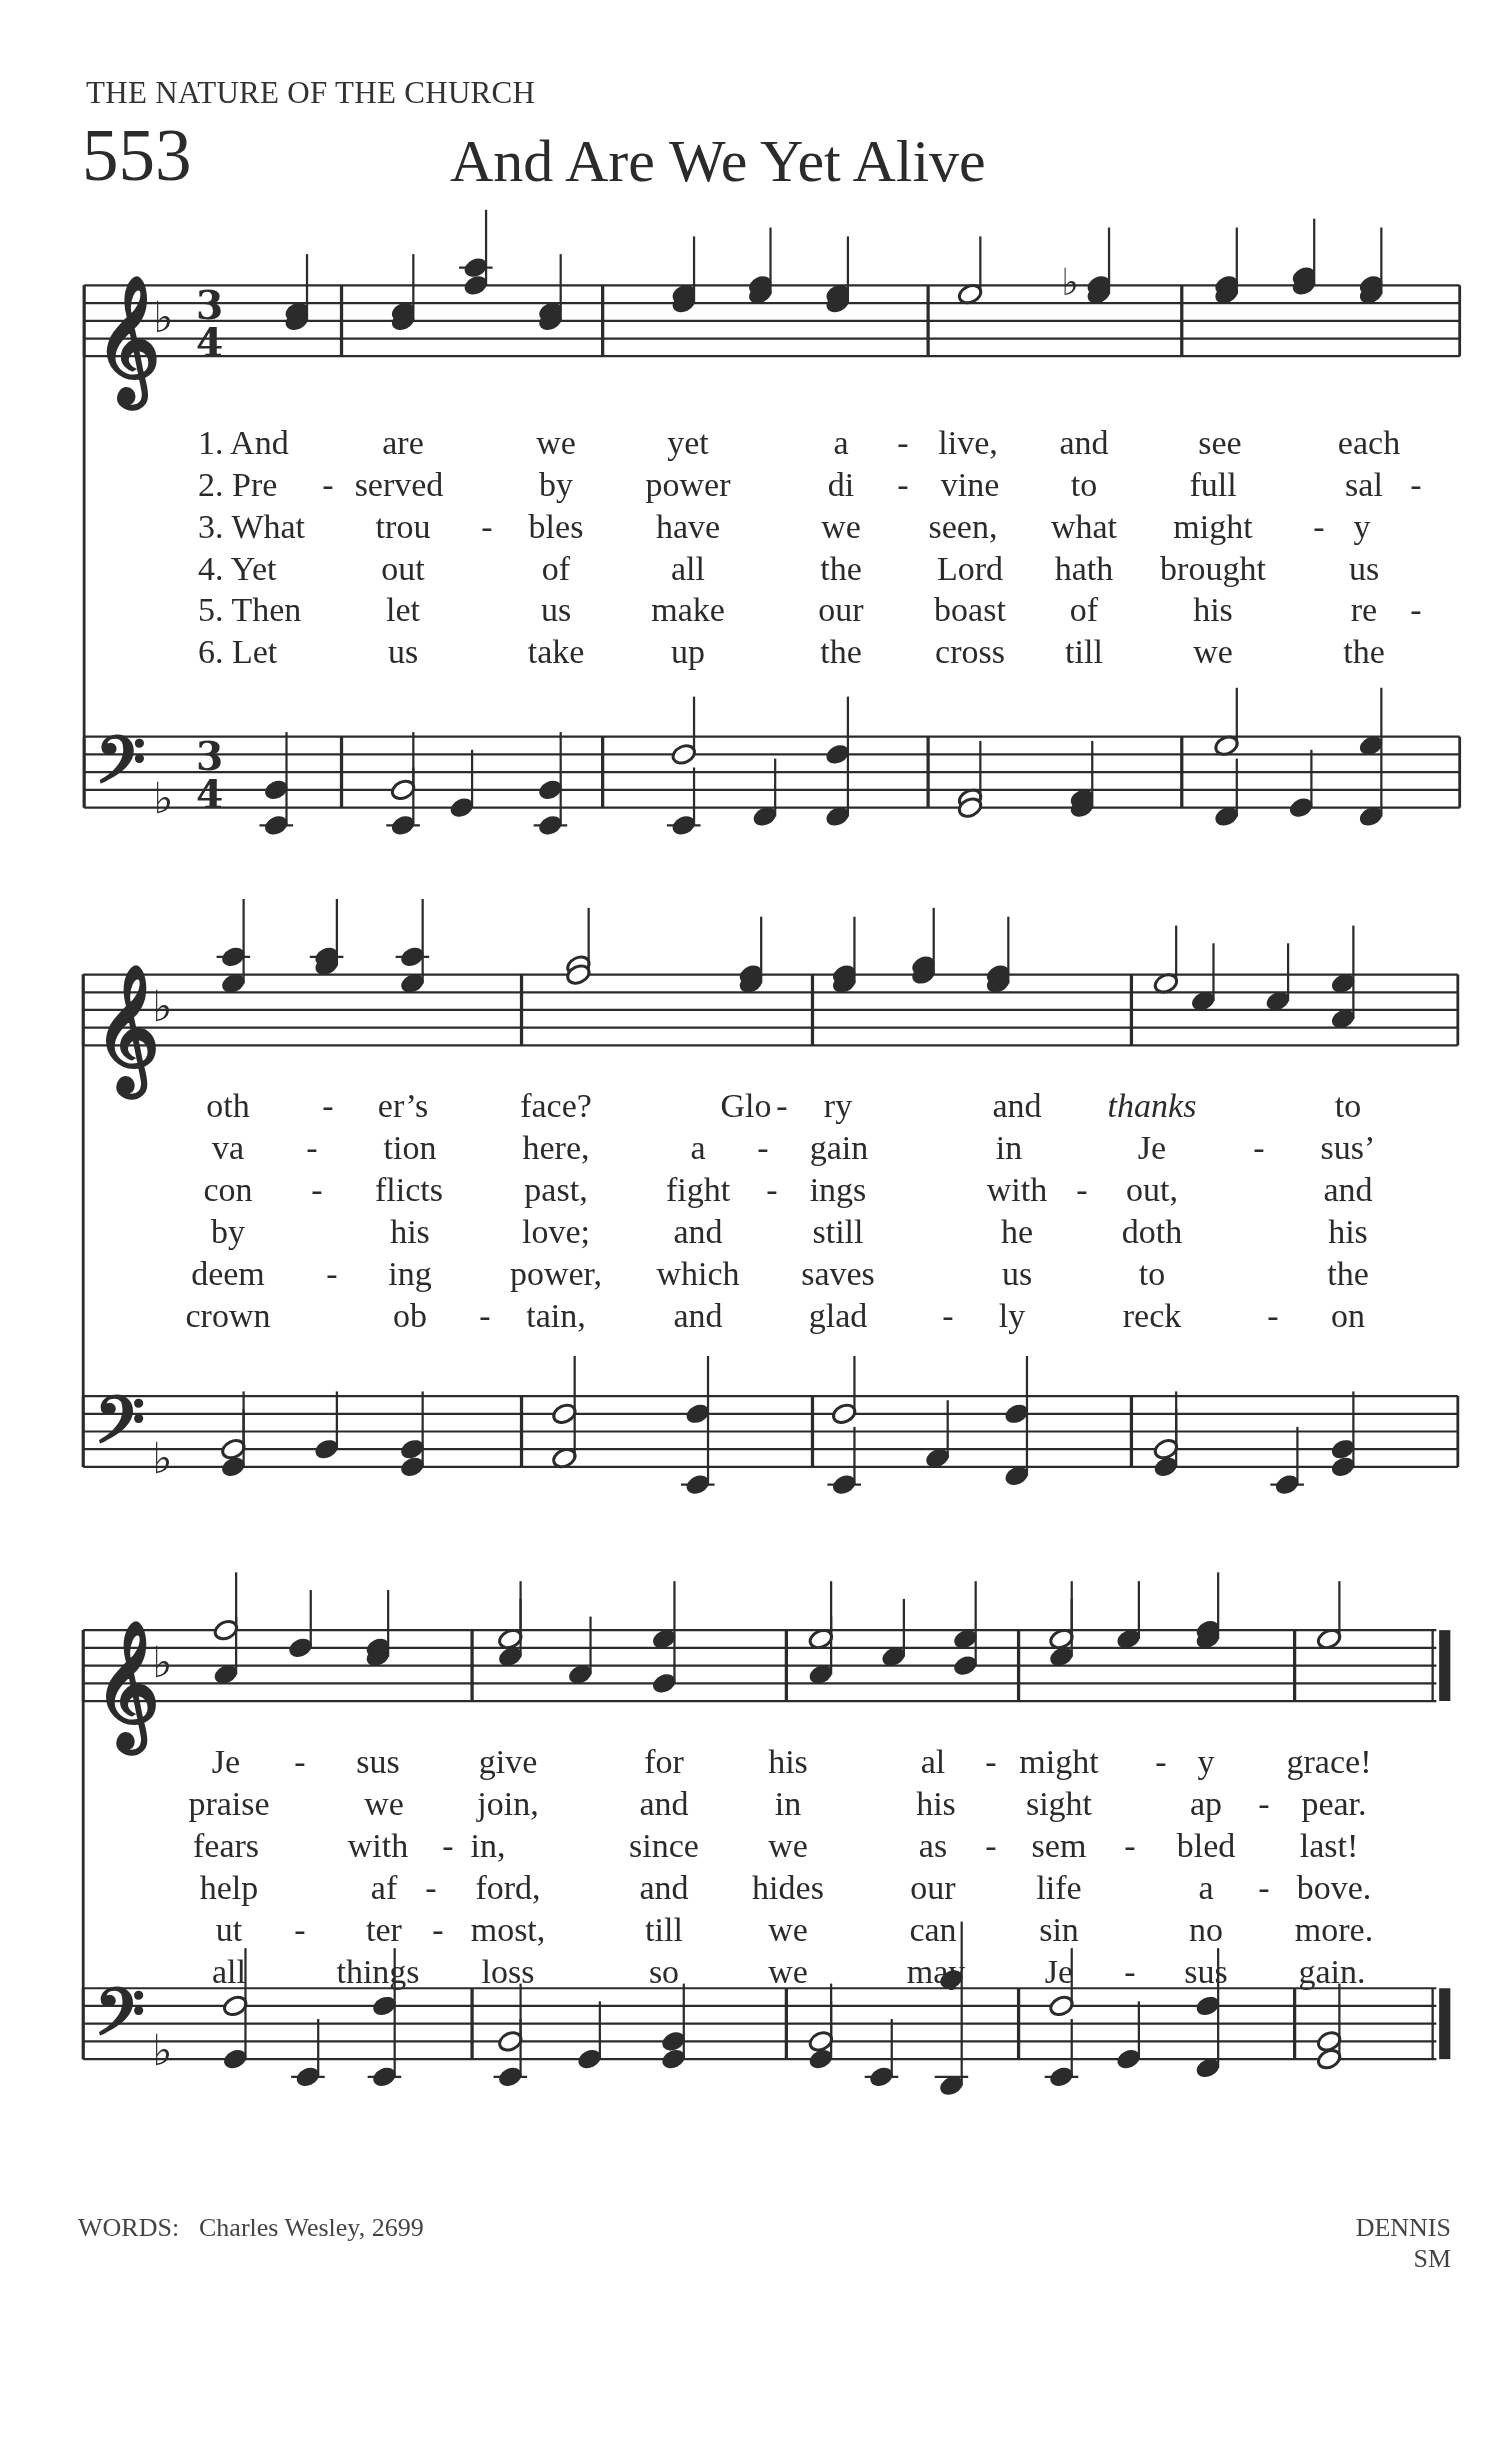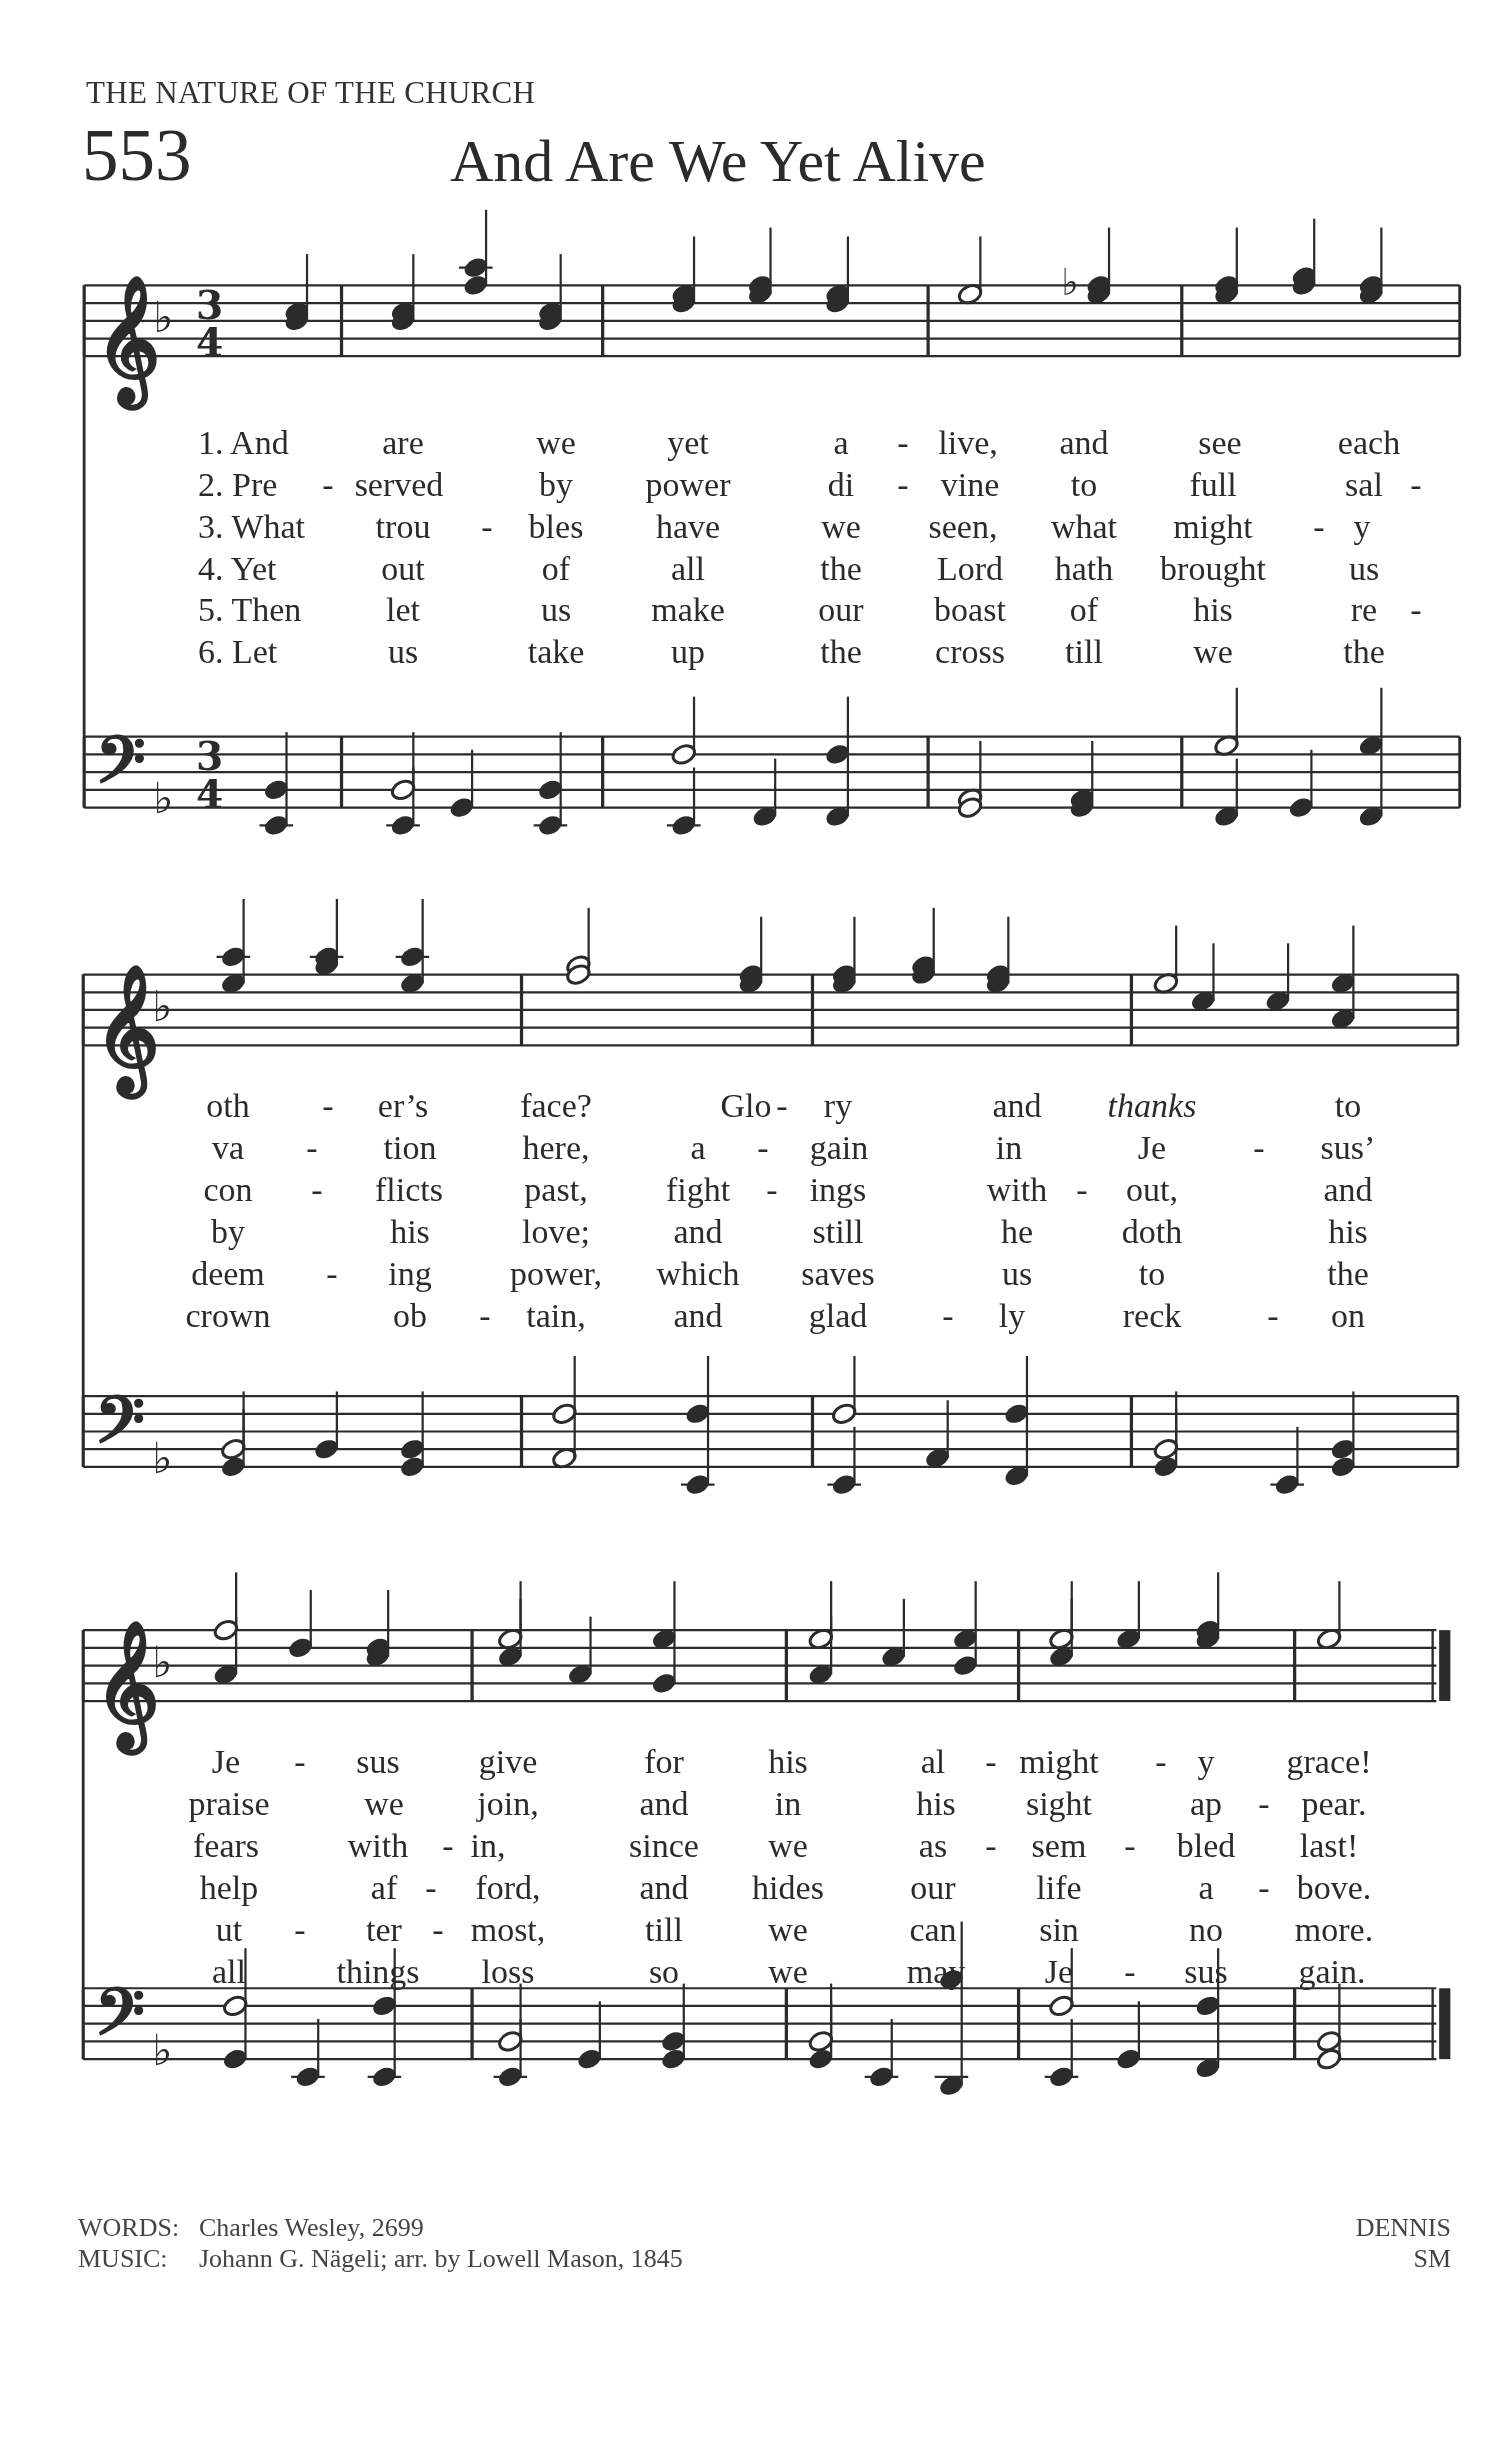--- a/index.html
+++ b/index.html
@@ -567,21 +567,18 @@
       <span class="syl" style="left: 1130px;">-</span>
       <span class="syl" style="left: 1206px;">sus</span>
       <span class="syl" style="left: 1332px;">gain.</span>
     </div>
   </div>
 
 <div class="abs credits">
   <div>
     <span class="lbl">WORDS:</span><span>Charles Wesley, 2699</span>
   </div>
-  <div>
-    <span class="lbl">MUSIC:</span><span>Johann G. Nägeli; arr. by Lowell Mason, 1845</span>
-  </div>
 </div>
 <div class="abs tune">
   <div>DENNIS</div>
   <div>SM</div>
 </div>
 
 
 </body></html>

